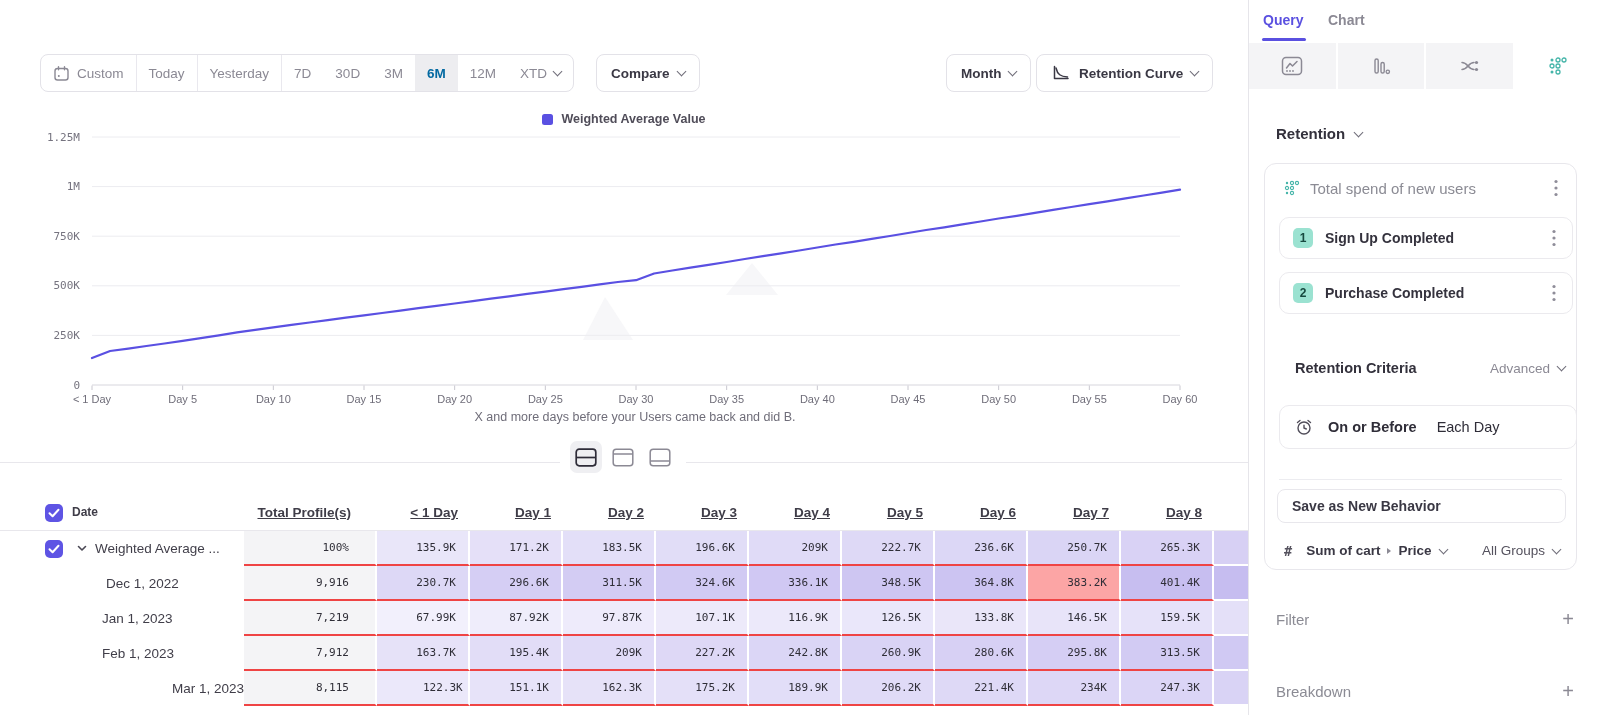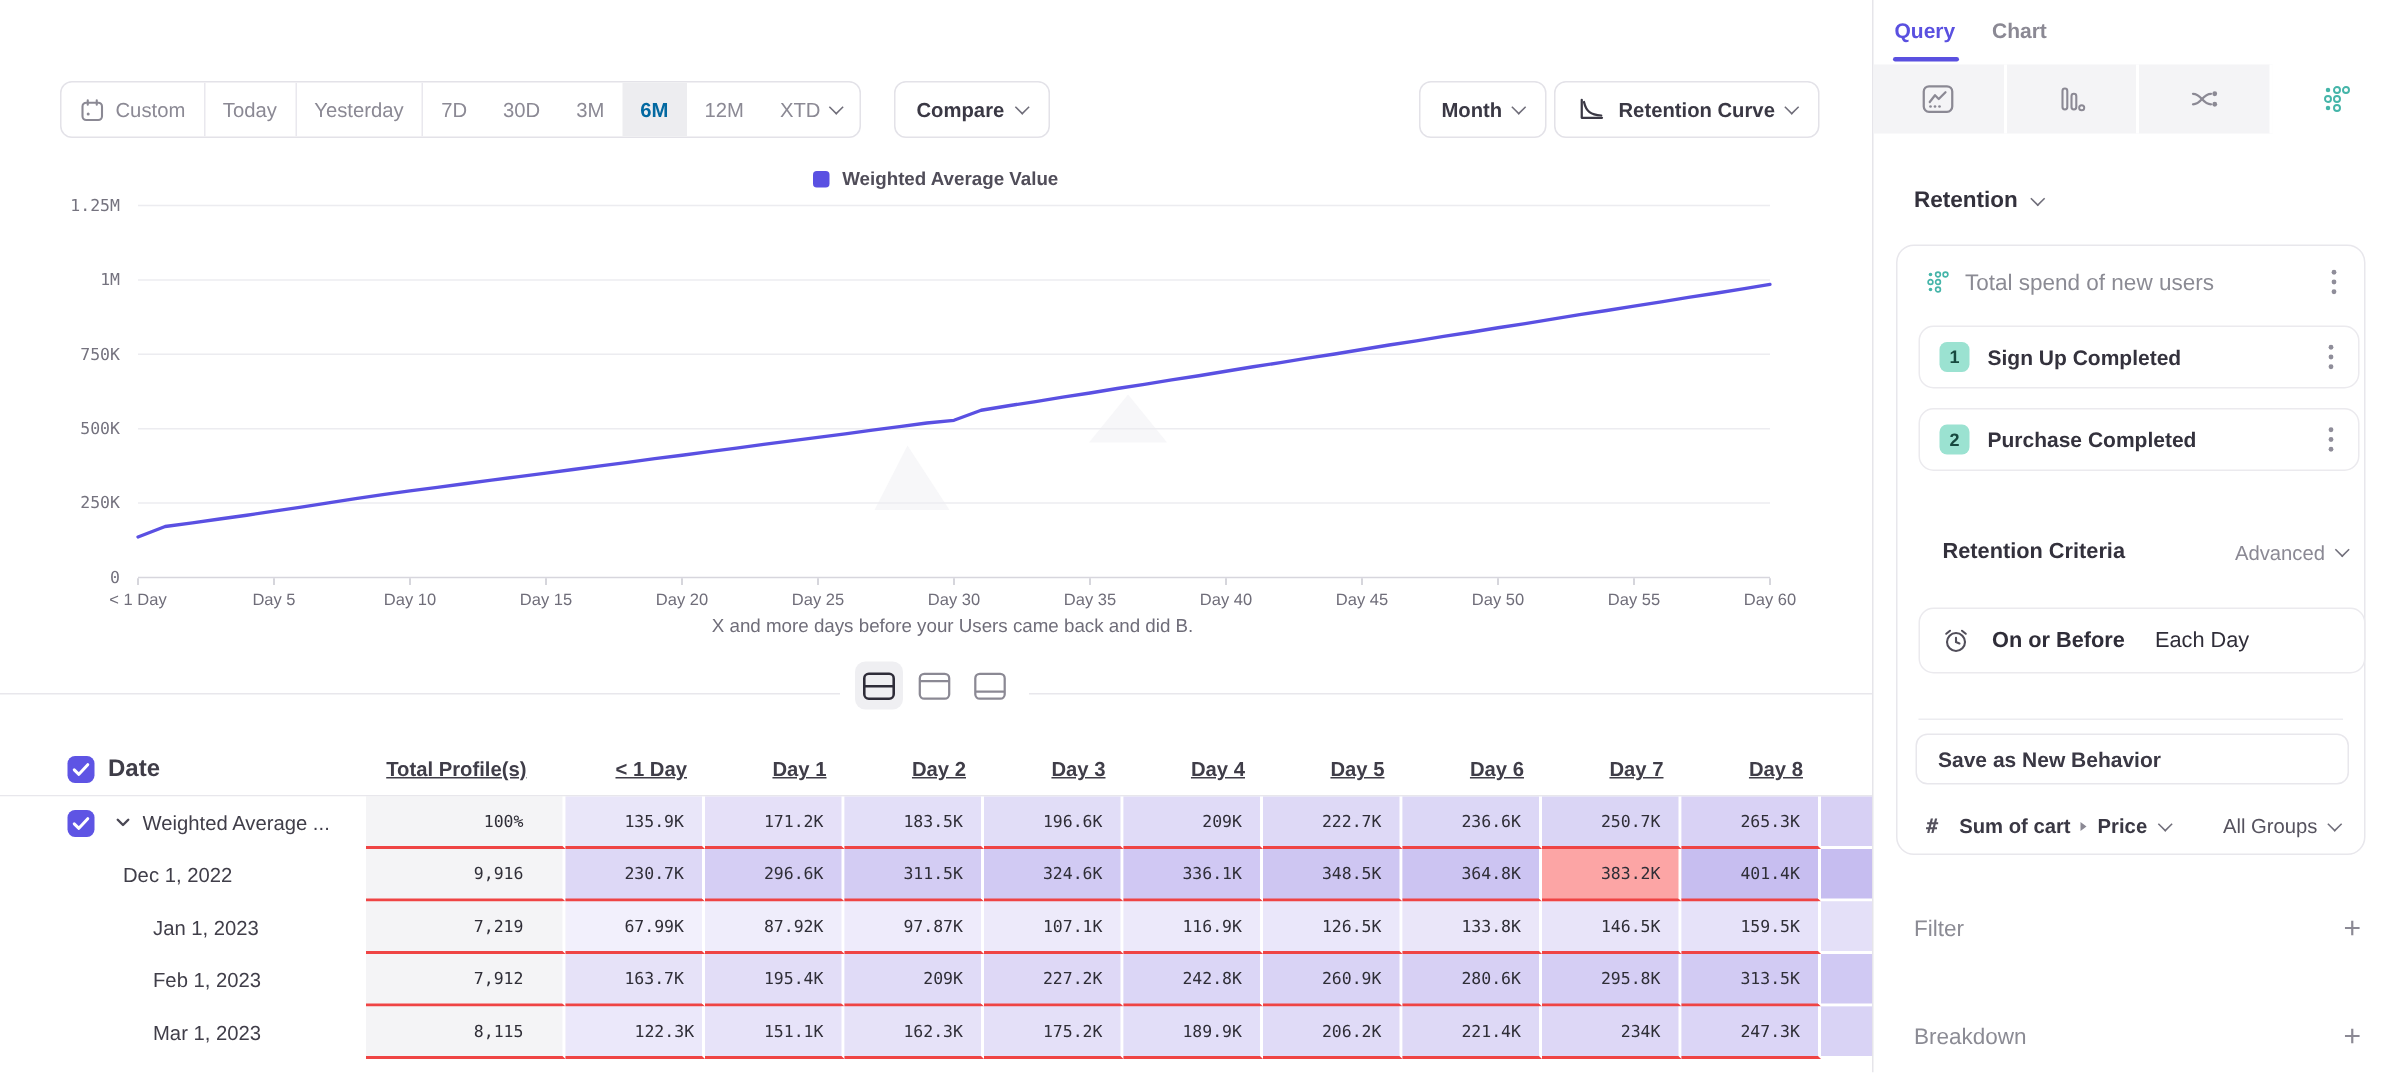--- a/index.html
+++ b/index.html
@@ -40,21 +40,21 @@
   .trow.head { height:36px; border-bottom:1px solid #e8e7ec; }
   .cell { line-height:33px; }
   .head .cell { line-height:35px; font-size:13.5px; font-weight:600; color:#3f3d48; }
   .c-date { background:#fff; display:flex; align-items:center; padding-left:45px; }
   .c-num { text-align:right; padding-right:12px; font-family:"DejaVu Sans Mono", monospace; font-size:11px; color:#2f2e37; border-right:2px solid #fff; border-bottom:2px solid #ef4444; }
   .c-total { background:#f4f4f6; padding-right:26px; }
   .head .c-num { font-family:"Liberation Sans", sans-serif; background:#fff; border:none;text-decoration:underline; }
   .c-sliver { border-bottom:2px solid #fff; border-left:0; }
   .checkbox { width:18px; height:18px; border-radius:5px; background:#5e54e4; display:flex; align-items:center; justify-content:center; flex:none; }
   .row-label { font-size:13.5px; color:#403e49; white-space:nowrap; overflow:hidden; }
-  .date-head-label { font-size:16px; font-weight:600; color:#3f3d48; margin-left:9px; }
+  .date-head-label { font-size:12px; font-weight:600; color:#3f3d48; margin-left:9px; }
   .expander { display:flex; margin:0 8px 0 14px; }
   .indent { padding-left:102px; }
 
   
   .sidebar { position:absolute; left:1248px; top:0; width:352px; height:715px; background:#fff; border-left:1px solid #e6e5ea; }
   .sb-tab { position:absolute; font-size:14px; cursor:pointer; }
   #tab-query { left:14px; top:12px; color:#5a50e0; font-weight:700; }
   #tab-chart { left:79px; top:12px; color:#8b8994; font-weight:600; }
   .tab-underline { position:absolute; left:13px; top:38px; width:44px; height:3px; border-radius:2px; background:#5a50e0; }
   .icon-tabs { position:absolute; left:0; top:43px; width:352px; height:46px; display:flex; }
@@ -262,21 +262,21 @@
         <div class="cell c-num" style="background: rgb(227, 223, 248);">183.5K</div>
         <div class="cell c-num" style="background: rgb(225, 221, 247);">196.6K</div>
         <div class="cell c-num" style="background: rgb(224, 219, 247);">209K</div>
         <div class="cell c-num" style="background: rgb(222, 217, 246);">222.7K</div>
         <div class="cell c-num" style="background: rgb(220, 215, 246);">236.6K</div>
         <div class="cell c-num" style="background: rgb(218, 213, 245);">250.7K</div>
         <div class="cell c-num" style="background: rgb(217, 210, 245);">265.3K</div>
         <div class="cell c-sliver" style="background: rgb(215, 208, 244);"></div>
       </div>
       <div class="trow">
-        <div class="cell c-date indent" style="padding-left: 82px;">
+        <div class="cell c-date indent" style="padding-left: 106px;">
           <span class="row-label">Dec 1, 2022</span>
         </div>
         <div class="cell c-num c-total">9,916</div>
         <div class="cell c-num" style="background: rgb(221, 216, 246);">230.7K</div>
         <div class="cell c-num" style="background: rgb(213, 206, 244);">296.6K</div>
         <div class="cell c-num" style="background: rgb(211, 204, 243);">311.5K</div>
         <div class="cell c-num" style="background: rgb(209, 202, 243);">324.6K</div>
         <div class="cell c-num" style="background: rgb(208, 200, 243);">336.1K</div>
         <div class="cell c-num" style="background: rgb(206, 198, 242);">348.5K</div>
         <div class="cell c-num" style="background: rgb(204, 196, 242);">364.8K</div>
@@ -310,21 +310,21 @@
         <div class="cell c-num" style="background: rgb(224, 219, 247);">209K</div>
         <div class="cell c-num" style="background: rgb(222, 216, 246);">227.2K</div>
         <div class="cell c-num" style="background: rgb(219, 214, 246);">242.8K</div>
         <div class="cell c-num" style="background: rgb(217, 211, 245);">260.9K</div>
         <div class="cell c-num" style="background: rgb(215, 208, 244);">280.6K</div>
         <div class="cell c-num" style="background: rgb(213, 206, 244);">295.8K</div>
         <div class="cell c-num" style="background: rgb(210, 203, 243);">313.5K</div>
         <div class="cell c-sliver" style="background: rgb(208, 201, 243);"></div>
       </div>
       <div class="trow">
-        <div class="cell c-date indent" style="">
+        <div class="cell c-date indent" style=" justify-content: flex-end;">
           <span class="row-label">Mar 1, 2023</span>
         </div>
         <div class="cell c-num c-total">8,115</div>
         <div class="cell c-num" style="background: rgb(235, 232, 250); padding-left: 46px;">122.3K</div>
         <div class="cell c-num" style="background: rgb(231, 227, 249);">151.1K</div>
         <div class="cell c-num" style="background: rgb(230, 226, 248);">162.3K</div>
         <div class="cell c-num" style="background: rgb(228, 224, 248);">175.2K</div>
         <div class="cell c-num" style="background: rgb(226, 222, 248);">189.9K</div>
         <div class="cell c-num" style="background: rgb(224, 219, 247);">206.2K</div>
         <div class="cell c-num" style="background: rgb(222, 217, 246);">221.4K</div>

